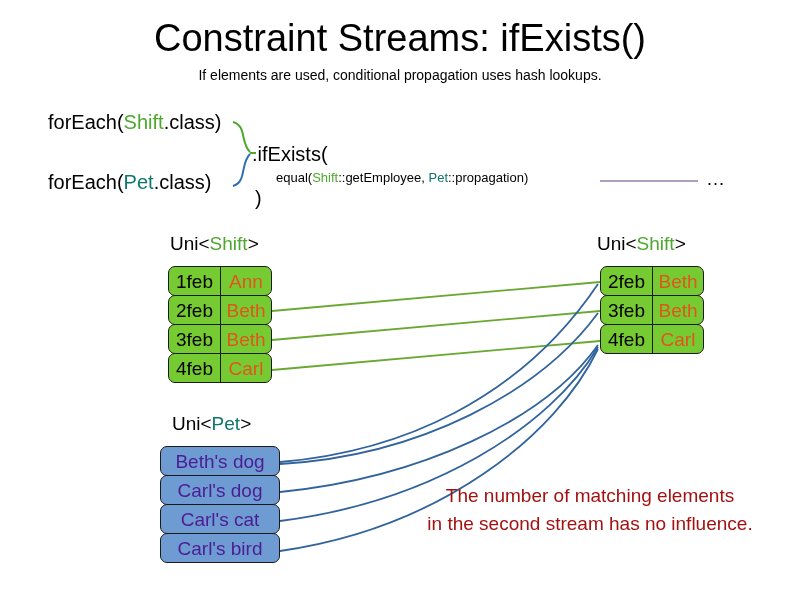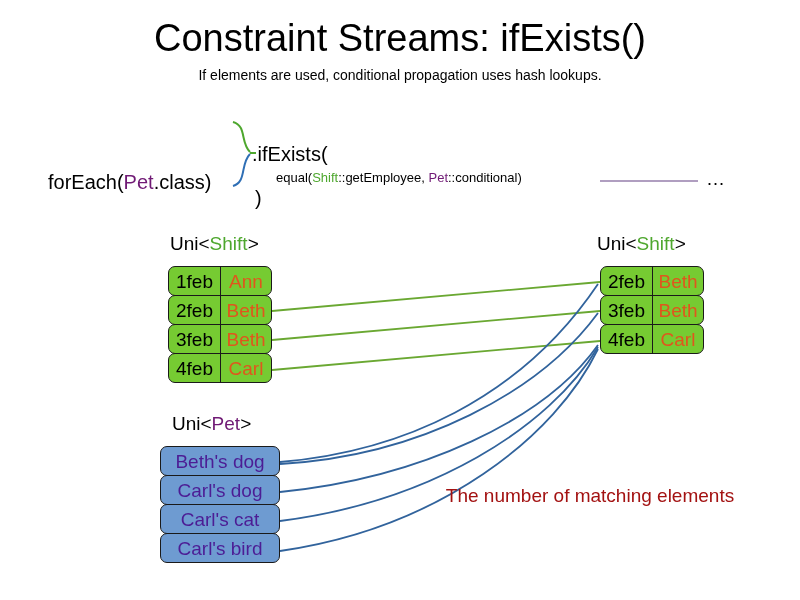--- a/index.html
+++ b/index.html
@@ -56,21 +56,21 @@
   .code-equal {
     position: absolute;
     left: 276px;
     top: 170px;
     font-size: 13px;
     line-height: 16px;
     white-space: nowrap;
     color: #000000;
   }
   .cls-shift { color: #4ea72e; }
-  .cls-pet   { color: #701a75; }
+  .cls-pet   { color: #0f766e; }
 
   .equal-line {
     position: absolute;
     left: 600px;
     top: 180px;
     width: 98px;
     height: 0;
     border-top: 2px solid #b09ec0;
   }
   .ellipsis {
@@ -162,26 +162,27 @@
   }
 </style>
 </head>
 <body>
 
 <div id="slide">
 
   <div class="title">Constraint Streams: ifExists()</div>
   <div class="subtitle">If elements are used, conditional propagation uses hash lookups.</div>
 
+  <div class="code-line code-foreach-shift"><span>forEach(</span><span class="cls-shift">Shift</span><span>.class)</span></div>
 
   <div class="code-line code-foreach-pet"><span>forEach(</span><span class="cls-pet">Pet</span><span>.class)</span></div>
 
   <div class="code-line code-ifexists">.ifExists(</div>
 
-  <div class="code-equal"><span>equal(</span><span class="cls-shift">Shift</span><span>::getEmployee, </span><span class="cls-pet">Pet</span><span>::conditional)</span></div>
+  <div class="code-equal"><span>equal(</span><span class="cls-shift">Shift</span><span>::getEmployee, </span><span class="cls-pet">Pet</span><span>::propagation)</span></div>
 
   <div class="equal-line"></div>
   <div class="ellipsis">…</div>
 
   <div class="code-line code-closeparen">)</div>
 
   <svg width="800" height="600" style="position:absolute;left:0;top:0;">
 
     <path d="M 233 122 C 247 126, 240 142, 250 152" fill="none" stroke="#4ea72e" stroke-width="2"></path>
 
@@ -263,15 +264,16 @@
     <div class="pill blue">
       <div class="cell cell-pet">Carl's cat</div>
     </div>
     <div class="pill blue">
       <div class="cell cell-pet">Carl's bird</div>
     </div>
   </div>
 
   <div class="annotation">
     <div>The number of matching elements</div>
+    <div>in the second stream has no influence.</div>
   </div>
 
 </div>
 
 </body></html>

